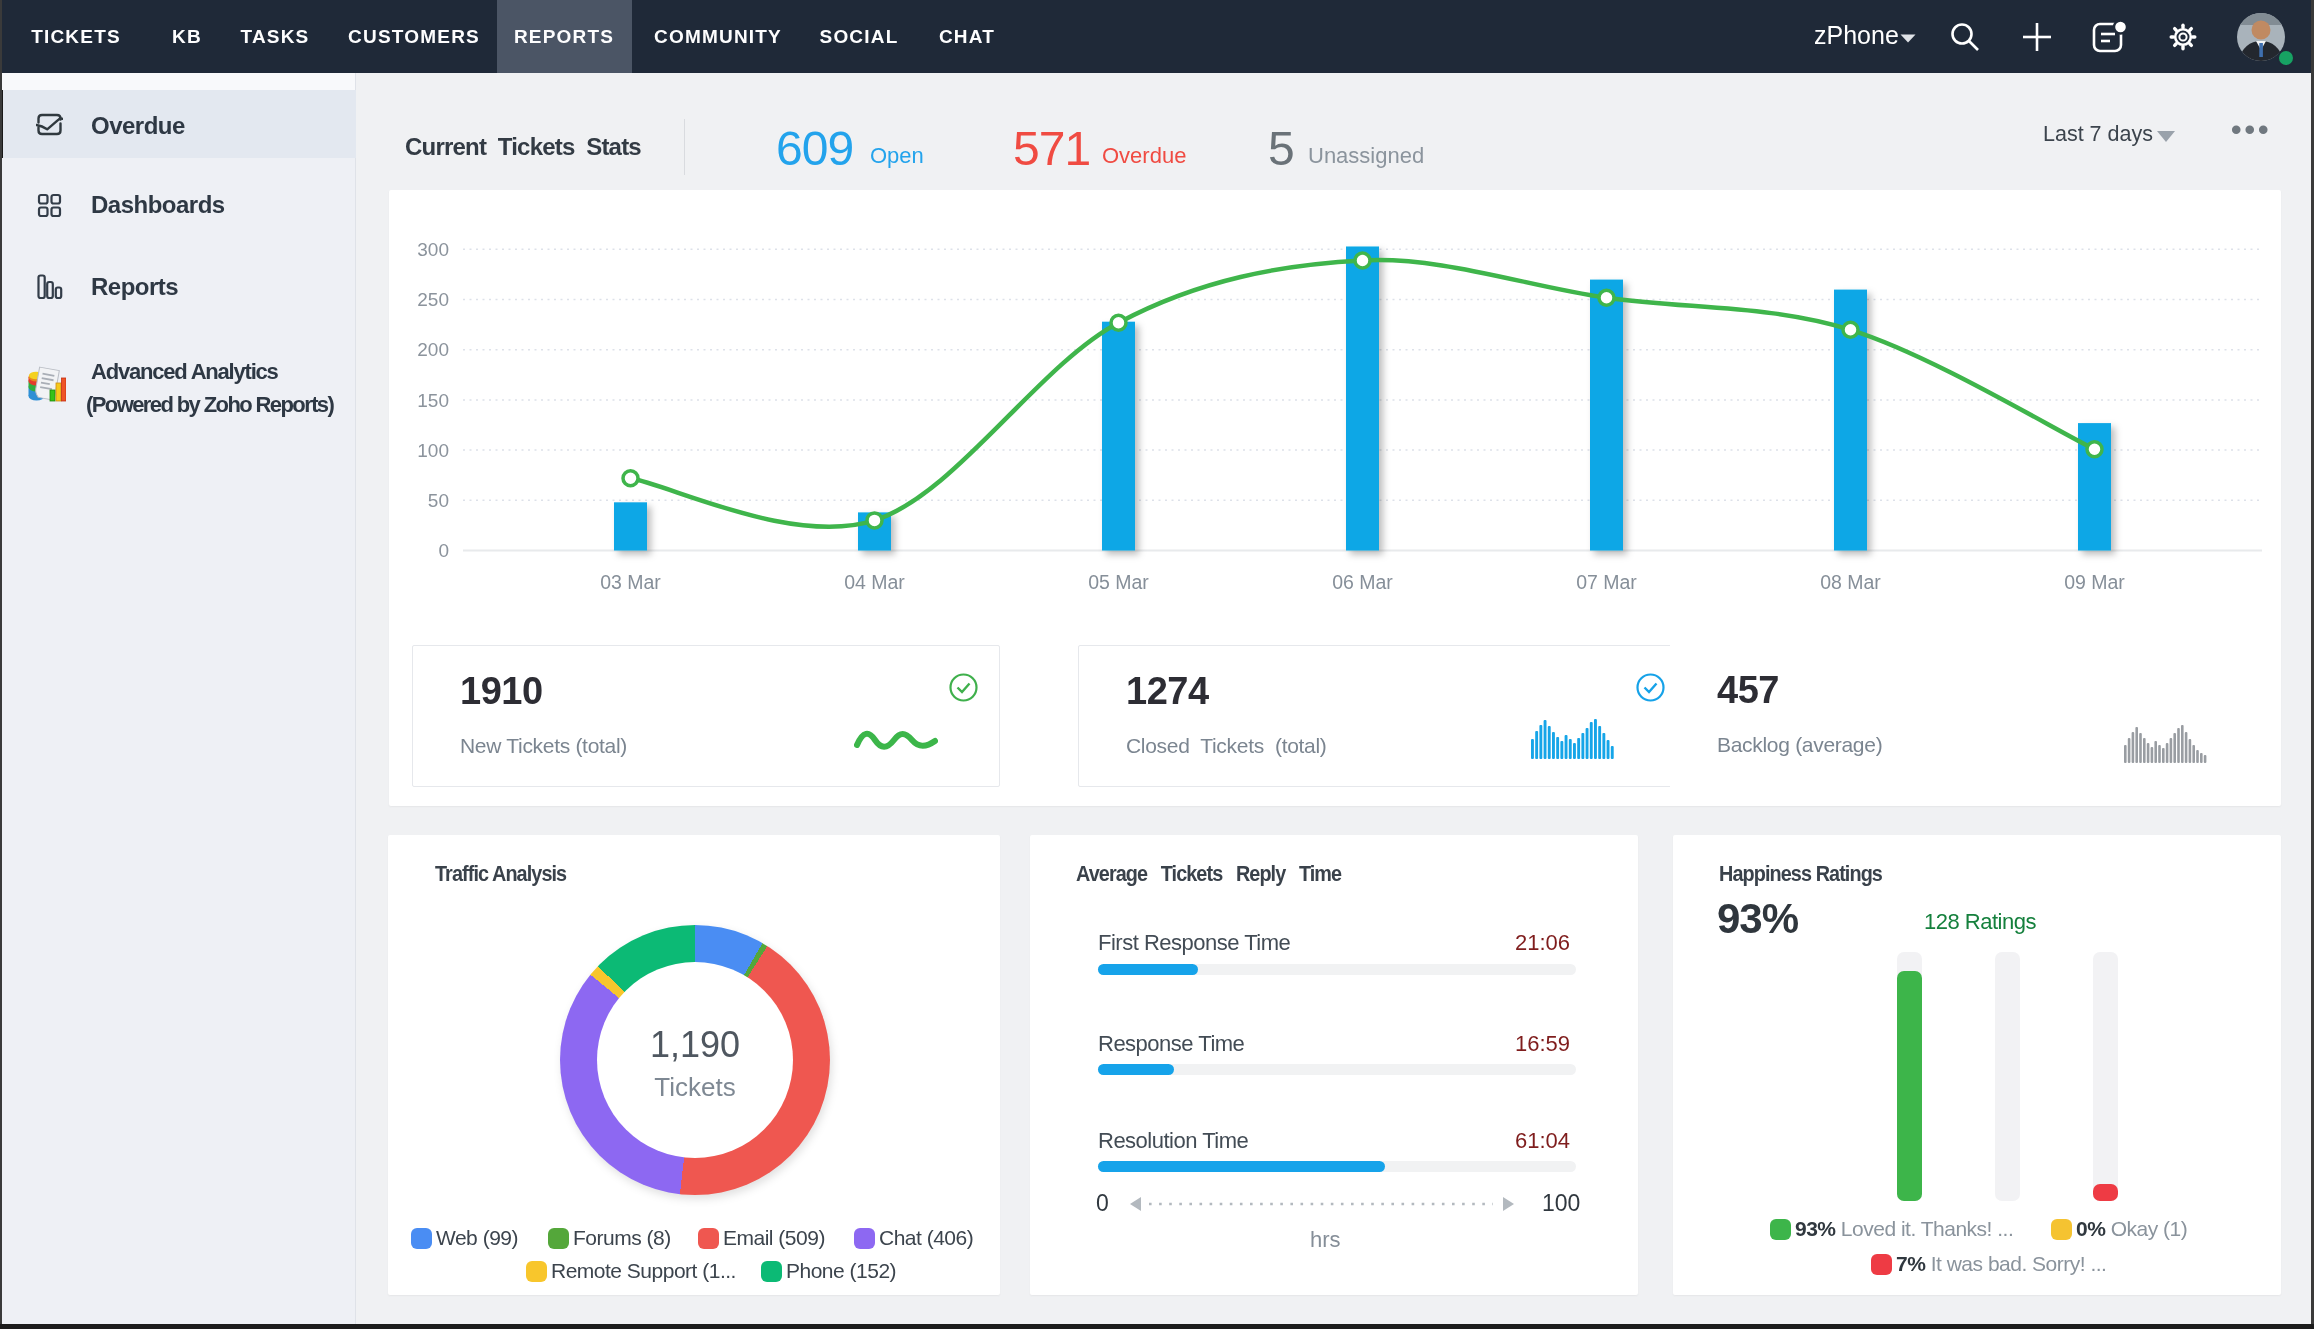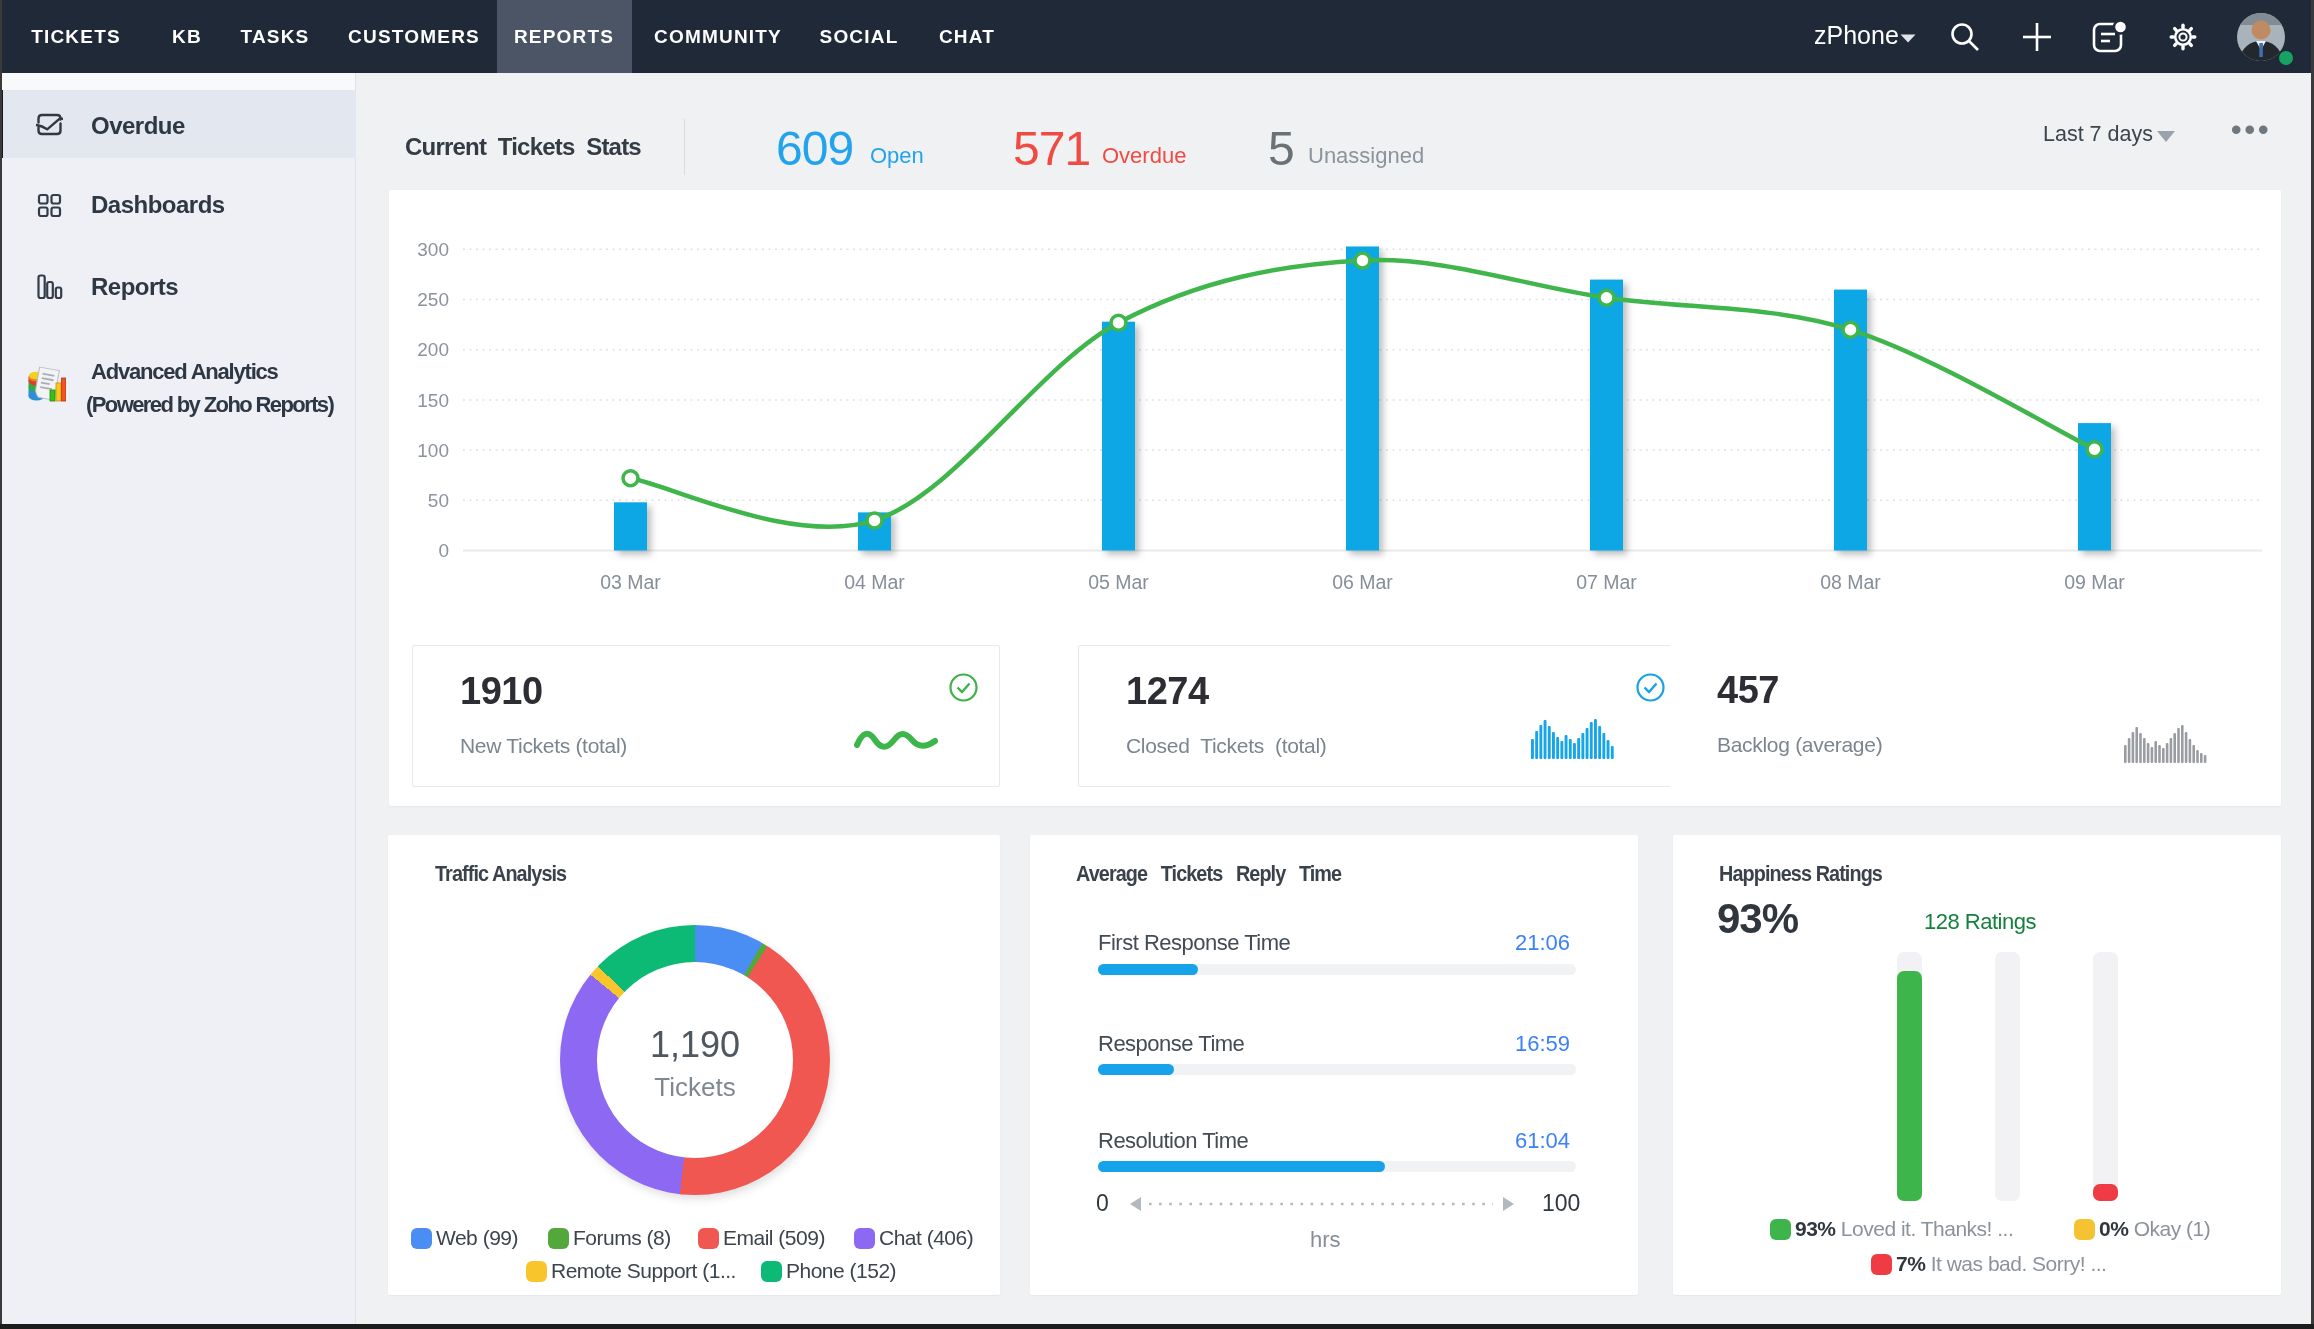--- a/index.html
+++ b/index.html
@@ -36,21 +36,21 @@
 .btitle { position:absolute; top:26px; font-size:22px; font-weight:700; color:#3a424b; letter-spacing:-1px; transform:scaleX(0.9); transform-origin:0 50%; white-space:nowrap; }
 
 #donut { position:absolute; left:172px; top:90px; width:270px; height:270px; border-radius:50%;
  background:conic-gradient(#4a8df3 0deg 30deg, #54a73a 30deg 32.4deg, #ef5750 32.4deg 186.4deg, #8d68f2 186.4deg 309.2deg, #f8c62c 309.2deg 314deg, #0cba75 314deg 360deg);
  filter:drop-shadow(2px 4px 4px rgba(0,0,0,0.12)); }
 #donut::after { content:""; position:absolute; left:37px; top:37px; width:196px; height:196px; border-radius:50%; background:#fff; }
 .leg { position:absolute; font-size:21px; color:#3c444d; letter-spacing:-0.5px; white-space:nowrap;margin-top:7px; }
 .sw { display:inline-block; width:21px; height:21px; border-radius:6px; vertical-align:-3.5px; margin-right:4px; }
 
 .rrow-lab { position:absolute; left:68px; font-size:22px; color:#434c55; letter-spacing:-0.5px; }
-.rrow-val { position:absolute; font-size:22px; color:#3b82f6; right:68px; }
+.rrow-val { position:absolute; font-size:22px; color:#7f1d1d; right:68px; }
 .track { position:absolute; left:68px; width:478px; height:11px; background:#f1f2f3; border-radius:6px; }
 .fill { height:11px; background:#16a3ea; border-radius:6px; }
 
 .htrack { position:absolute; top:117px; width:25px; height:249px; background:#f2f2f4; border-radius:7px; }
 .hfill { position:absolute; bottom:0; width:25px; border-radius:7px; }
 .hleg { position:absolute; font-size:21px; color:#8a939c; letter-spacing:-0.5px; white-space:nowrap; }
 .hpct { color:#30383f; font-weight:700; }
 </style>
 </head>
 <body>
@@ -348,19 +348,19 @@
   <span style="position:absolute; left:44px; top:60px; font-size:42px; font-weight:700; color:#2f363d; letter-spacing:-1px;">93%</span>
   <span style="position:absolute; left:251px; top:74px; font-size:22px; letter-spacing:-0.5px; color:#15803d;">128 Ratings</span>
   <div class="htrack" style="left:224px;">
       <div class="hfill" style="left:0; height:230px; background:#3db54a;"></div>
     </div>
   <div class="htrack" style="left:322px;"></div>
   <div class="htrack" style="left:420px;">
       <div class="hfill" style="left:0; height:17px; background:#ee3b44;"></div>
     </div>
   <span class="hleg" style="left:97px; top:382px;"><span class="sw" style="background:#3db54a;"></span><span class="hpct">93%</span> Loved it. Thanks! ...</span>
-  <span class="hleg" style="left:378px; top:382px;margin-left:23px;"><span class="sw" style="background:#f5c331;"></span><span class="hpct">0%</span> Okay (1)</span>
+  <span class="hleg" style="left:378px; top:382px;"><span class="sw" style="background:#f5c331;"></span><span class="hpct">0%</span> Okay (1)</span>
   <span class="hleg" style="left:198px; top:417px;"><span class="sw" style="background:#ee3b44;"></span><span class="hpct">7%</span> It was bad. Sorry! ...</span>
 </div>
 
 <div class="abs" id="frameL"></div>
 <div class="abs" id="frameR"></div>
 <div class="abs" id="frameB"></div>
 
 </body></html>

